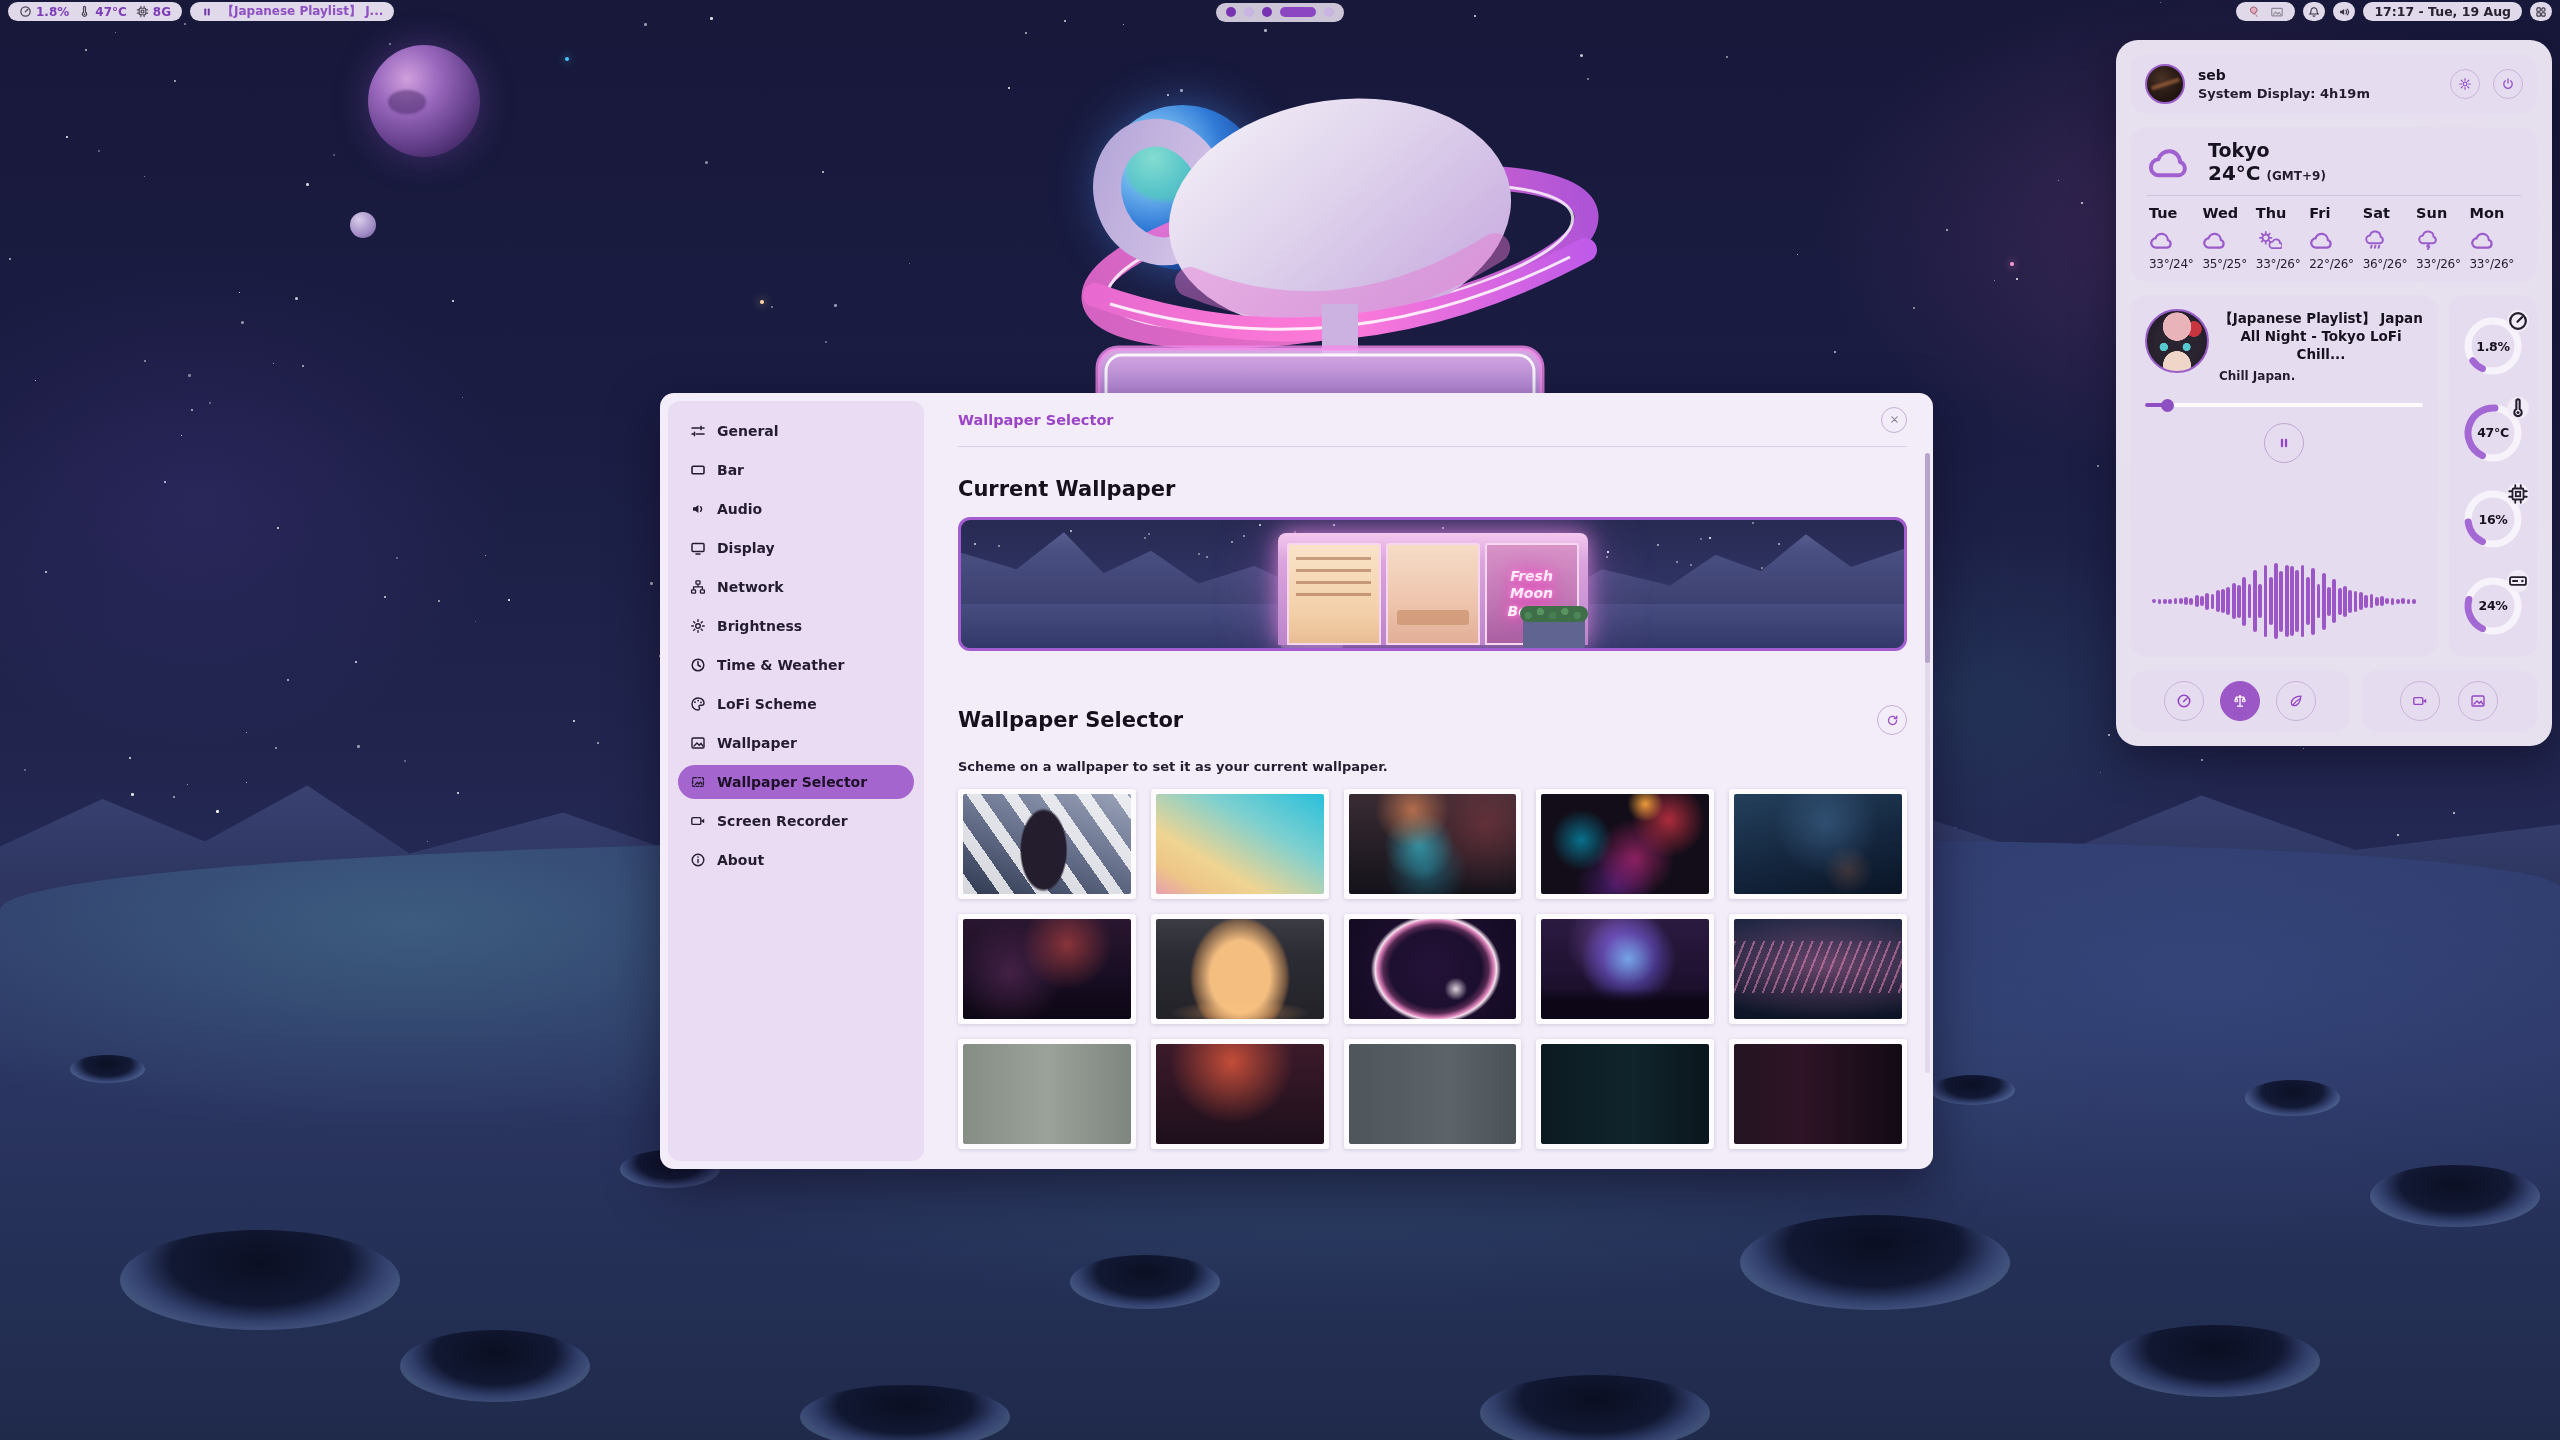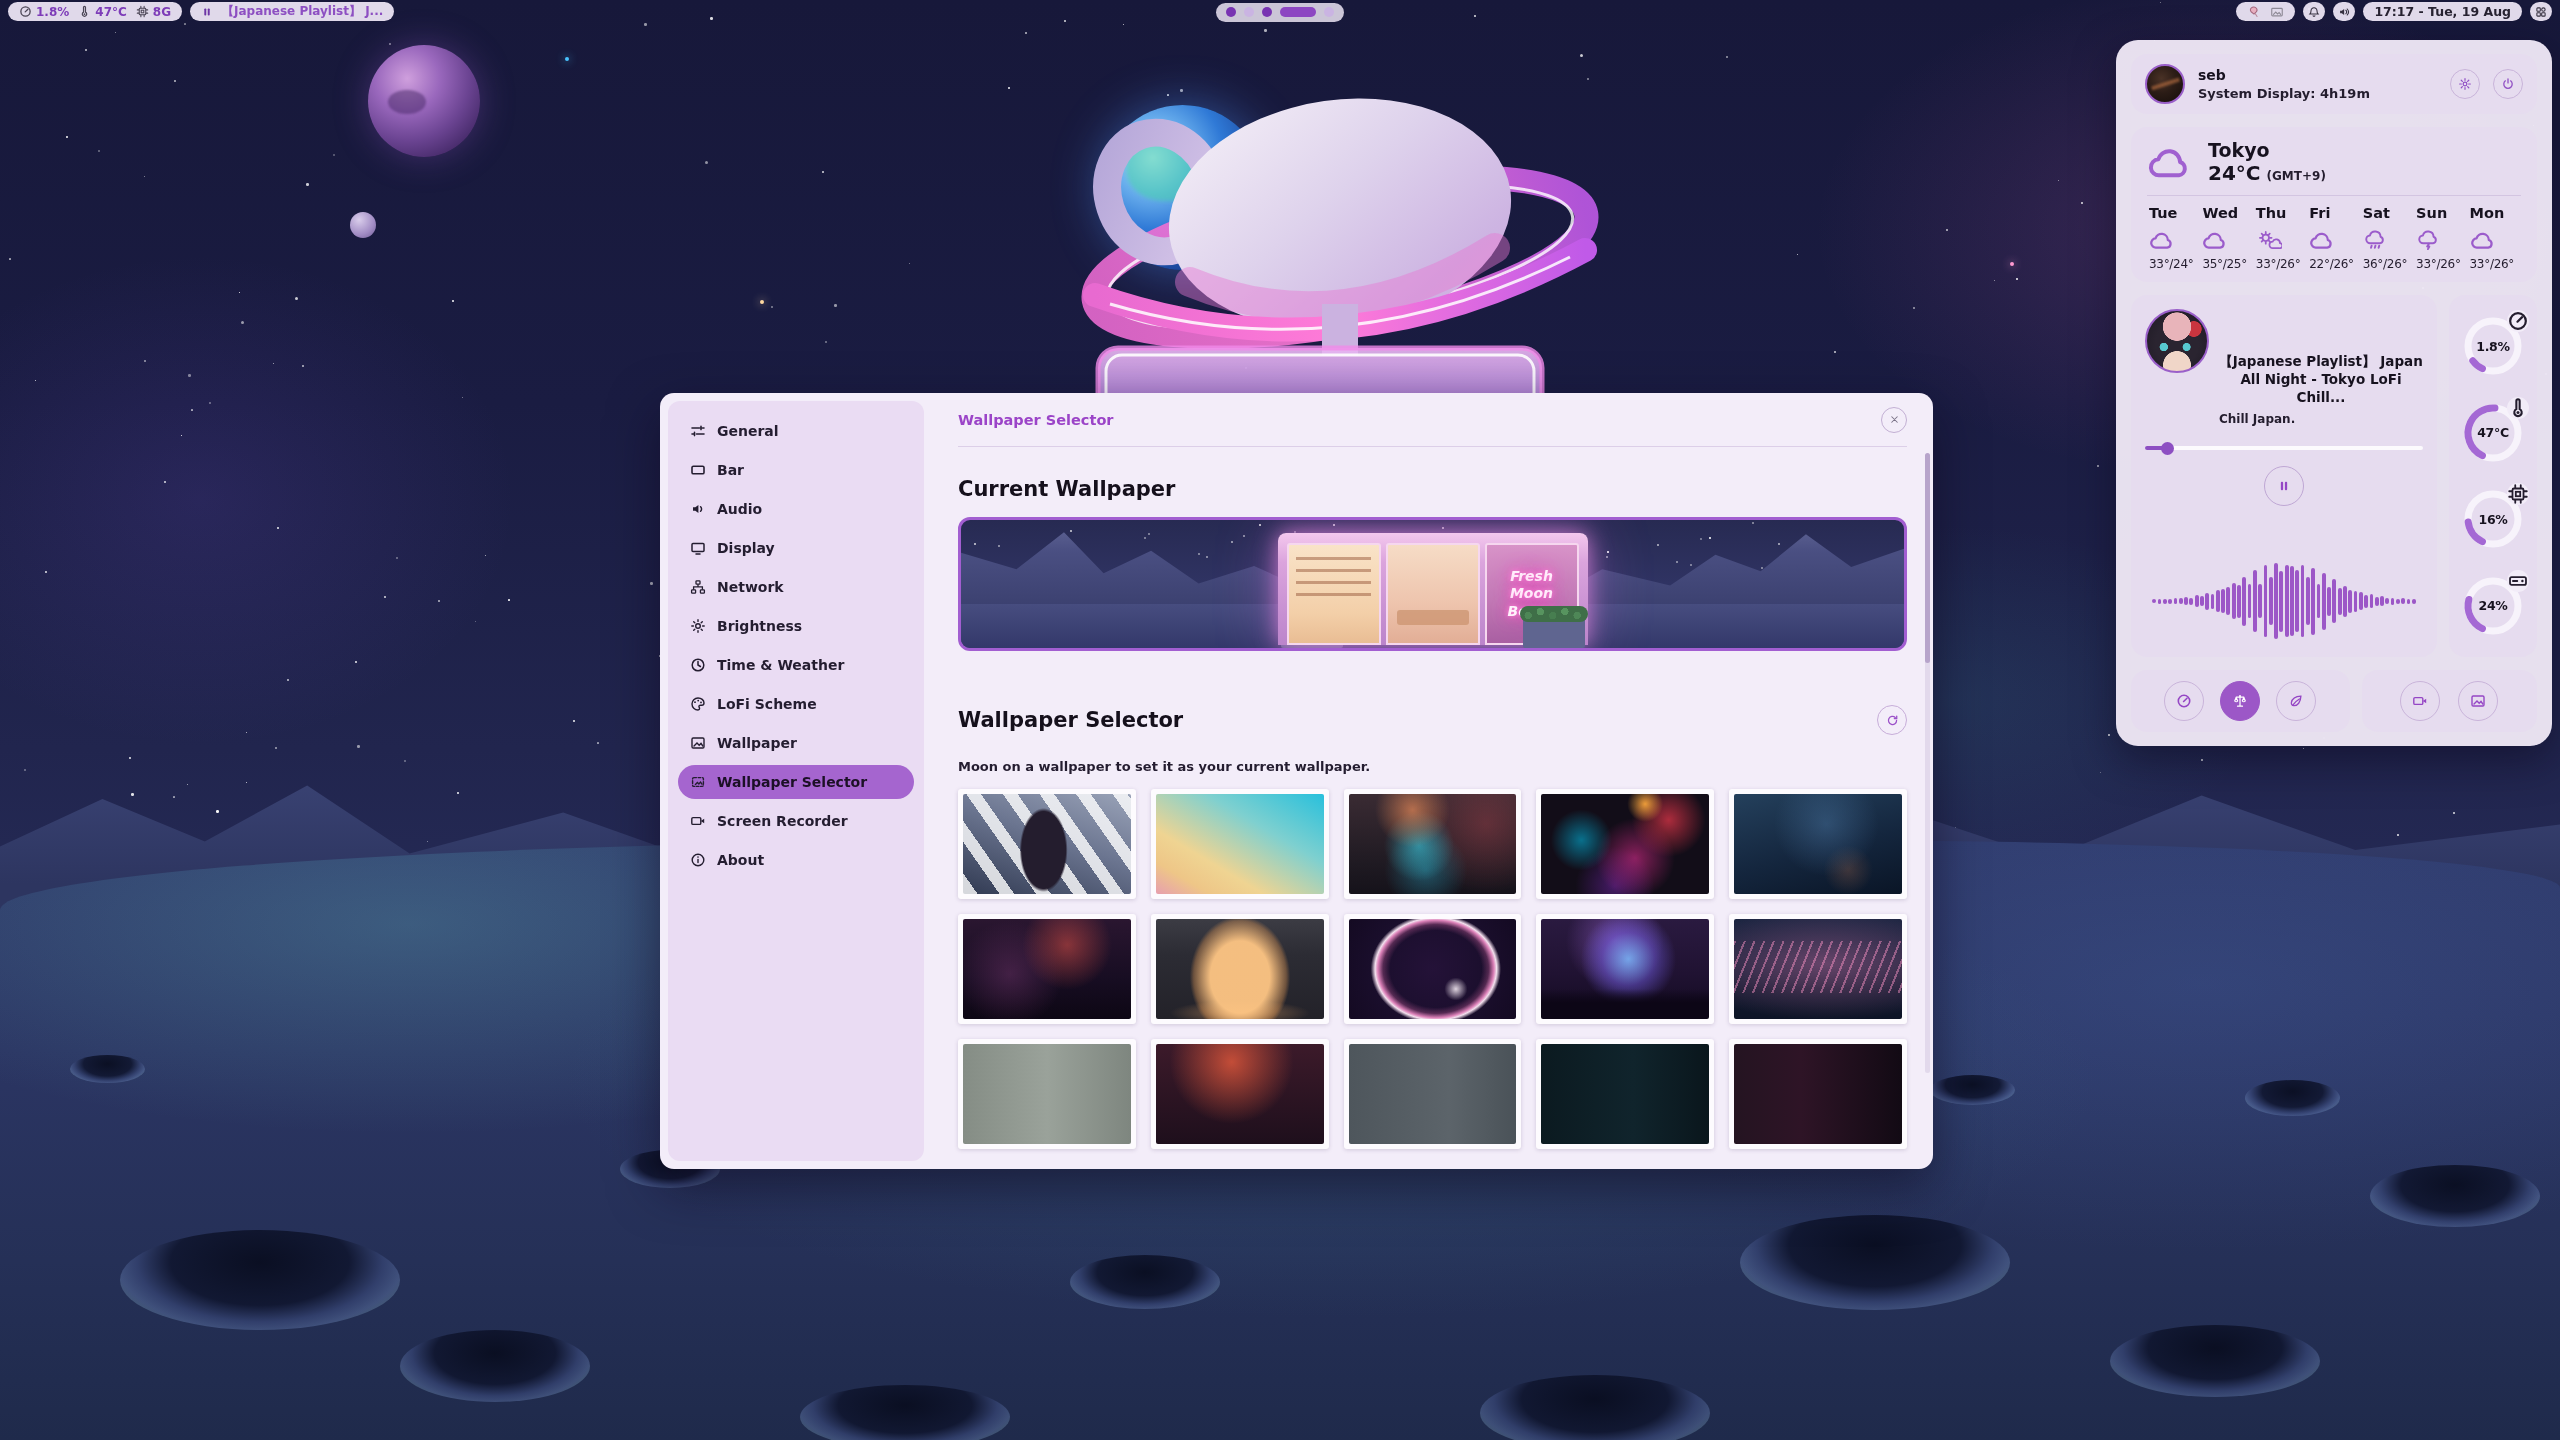--- a/index.html
+++ b/index.html
@@ -161,21 +161,21 @@
   .mid-row{flex:1;display:flex;gap:12px;min-height:0;}
   .media-card{flex:1;padding:14px;display:flex;flex-direction:column;min-width:0;}
   .m-top{display:flex;gap:10px;align-items:flex-start;}
   .album{width:64px;height:64px;border-radius:50%;border:2px solid #9a5fc9;flex:none;position:relative;overflow:hidden;
     background:radial-gradient(circle at 50% 26%,#e8b4ba 0 26%,transparent 27%),
       radial-gradient(circle at 28% 60%,#57c8cf 0 7%,transparent 8%),
       radial-gradient(circle at 66% 60%,#57c8cf 0 7%,transparent 8%),
       radial-gradient(circle at 50% 90%,#f0d6c8 0 22%,transparent 23%),
       radial-gradient(circle at 78% 30%,#c9353f 0 12%,transparent 13%),
       radial-gradient(circle at 50% 55%,#2a2430 0 48%,#1c1822 100%);}
-  .m-texts{flex:1;min-width:0;margin-top:43px;}
+  .m-texts{flex:1;min-width:0;}
   .m-title{font-size:13.5px;font-weight:800;color:#17121f;text-align:center;line-height:1.35;}
   .m-sub{font-size:12px;font-weight:600;color:#241d2e;margin-top:5px;}
   .m-slider{margin-top:16px;position:relative;height:12px;cursor:pointer;}
   .m-track{position:absolute;left:0;right:0;top:4px;height:4px;border-radius:2px;background:rgba(255,255,255,.85);}
   .m-fill{position:absolute;left:0;top:4px;height:4px;border-radius:2px;background:#8d4fc2;}
   .m-thumb{position:absolute;top:0;width:13px;height:13px;border-radius:50%;background:#8d4fc2;}
   .m-pause{width:40px;height:40px;border-radius:50%;border:1px solid #bfa7d4;background:transparent;color:#9546c5;
     display:flex;align-items:center;justify-content:center;margin:12px auto 0;cursor:pointer;flex:none;}
   .m-pause .ic{width:14px;height:14px;display:inline-flex;}
   .waveform{margin-top:auto;height:84px;display:flex;align-items:center;justify-content:center;gap:1.5px;}
@@ -727,21 +727,21 @@
       <h2 class="h-selector">Wallpaper Selector</h2>
       <button class="refresh-btn">
         <span class="ic">
             <svg viewBox="0 0 16 16" fill="none" stroke="currentColor" stroke-width="1.6" stroke-linecap="round">
               <path d="M13 8a5 5 0 11-1.6-3.7"></path>
               <path d="M13.2 2.6v3h-3"></path>
             </svg>
           </span>
       </button>
     </div>
-    <div class="sel-sub">Moon on a wallpaper to set it as your current wallpaper.</div>
+    <div class="sel-sub">Scheme on a wallpaper to set it as your current wallpaper.</div>
     <div class="wall-grid" id="wall-grid">
         <div class="cell">
           <div class="img wp-1"></div>
         </div>
         <div class="cell">
           <div class="img wp-2"></div>
         </div>
         <div class="cell">
           <div class="img wp-3"></div>
         </div>

